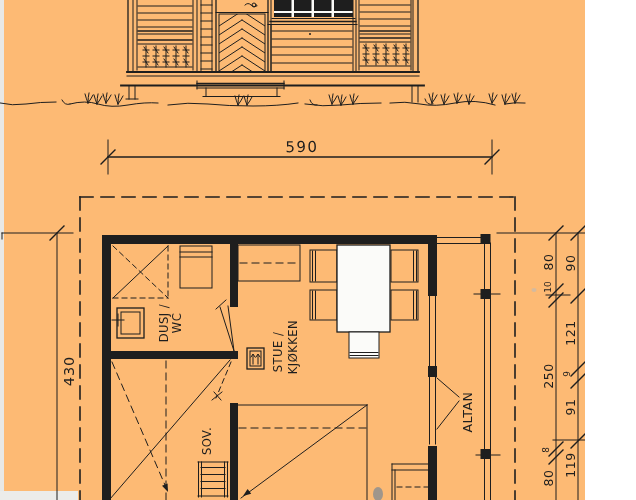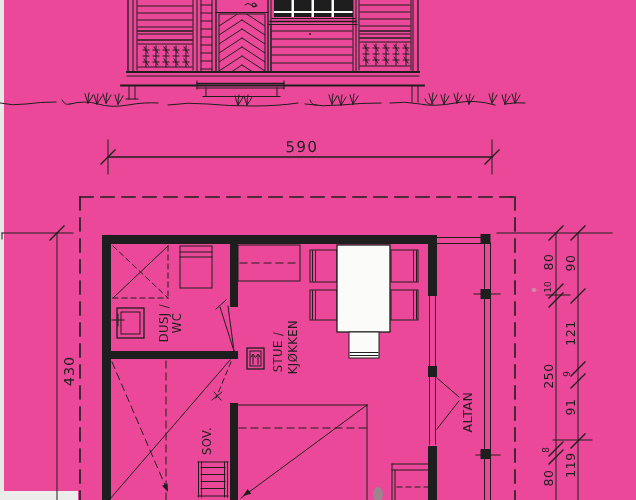--- a/index.html
+++ b/index.html
@@ -1,16 +1,16 @@
 <!DOCTYPE html>
 <html><head>
 <meta charset="utf-8">
 <style>
   html,body{margin:0;padding:0;background:#fff;}
-  .canvas{position:relative;width:636px;height:500px;overflow:hidden;background:#ec4899;
+  .canvas{position:relative;width:585px;height:500px;overflow:hidden;background:#fdba74;
           font-family:"DejaVu Sans",sans-serif;text-decoration:underline;}
   svg{display:block}
   .s{stroke:#1e1e1e;stroke-width:1.3;fill:none;stroke-linecap:square}
   .s1{stroke-width:1}
   .s2{stroke-width:1.8}
   .f{fill:#1e1e1e;stroke:none}
   .wfill{fill:#fbfbf9}
   .d1{stroke-dasharray:13 8;stroke-width:1.6}
   .d2{stroke-dasharray:7 5}
   .d3{stroke-dasharray:5 4}

